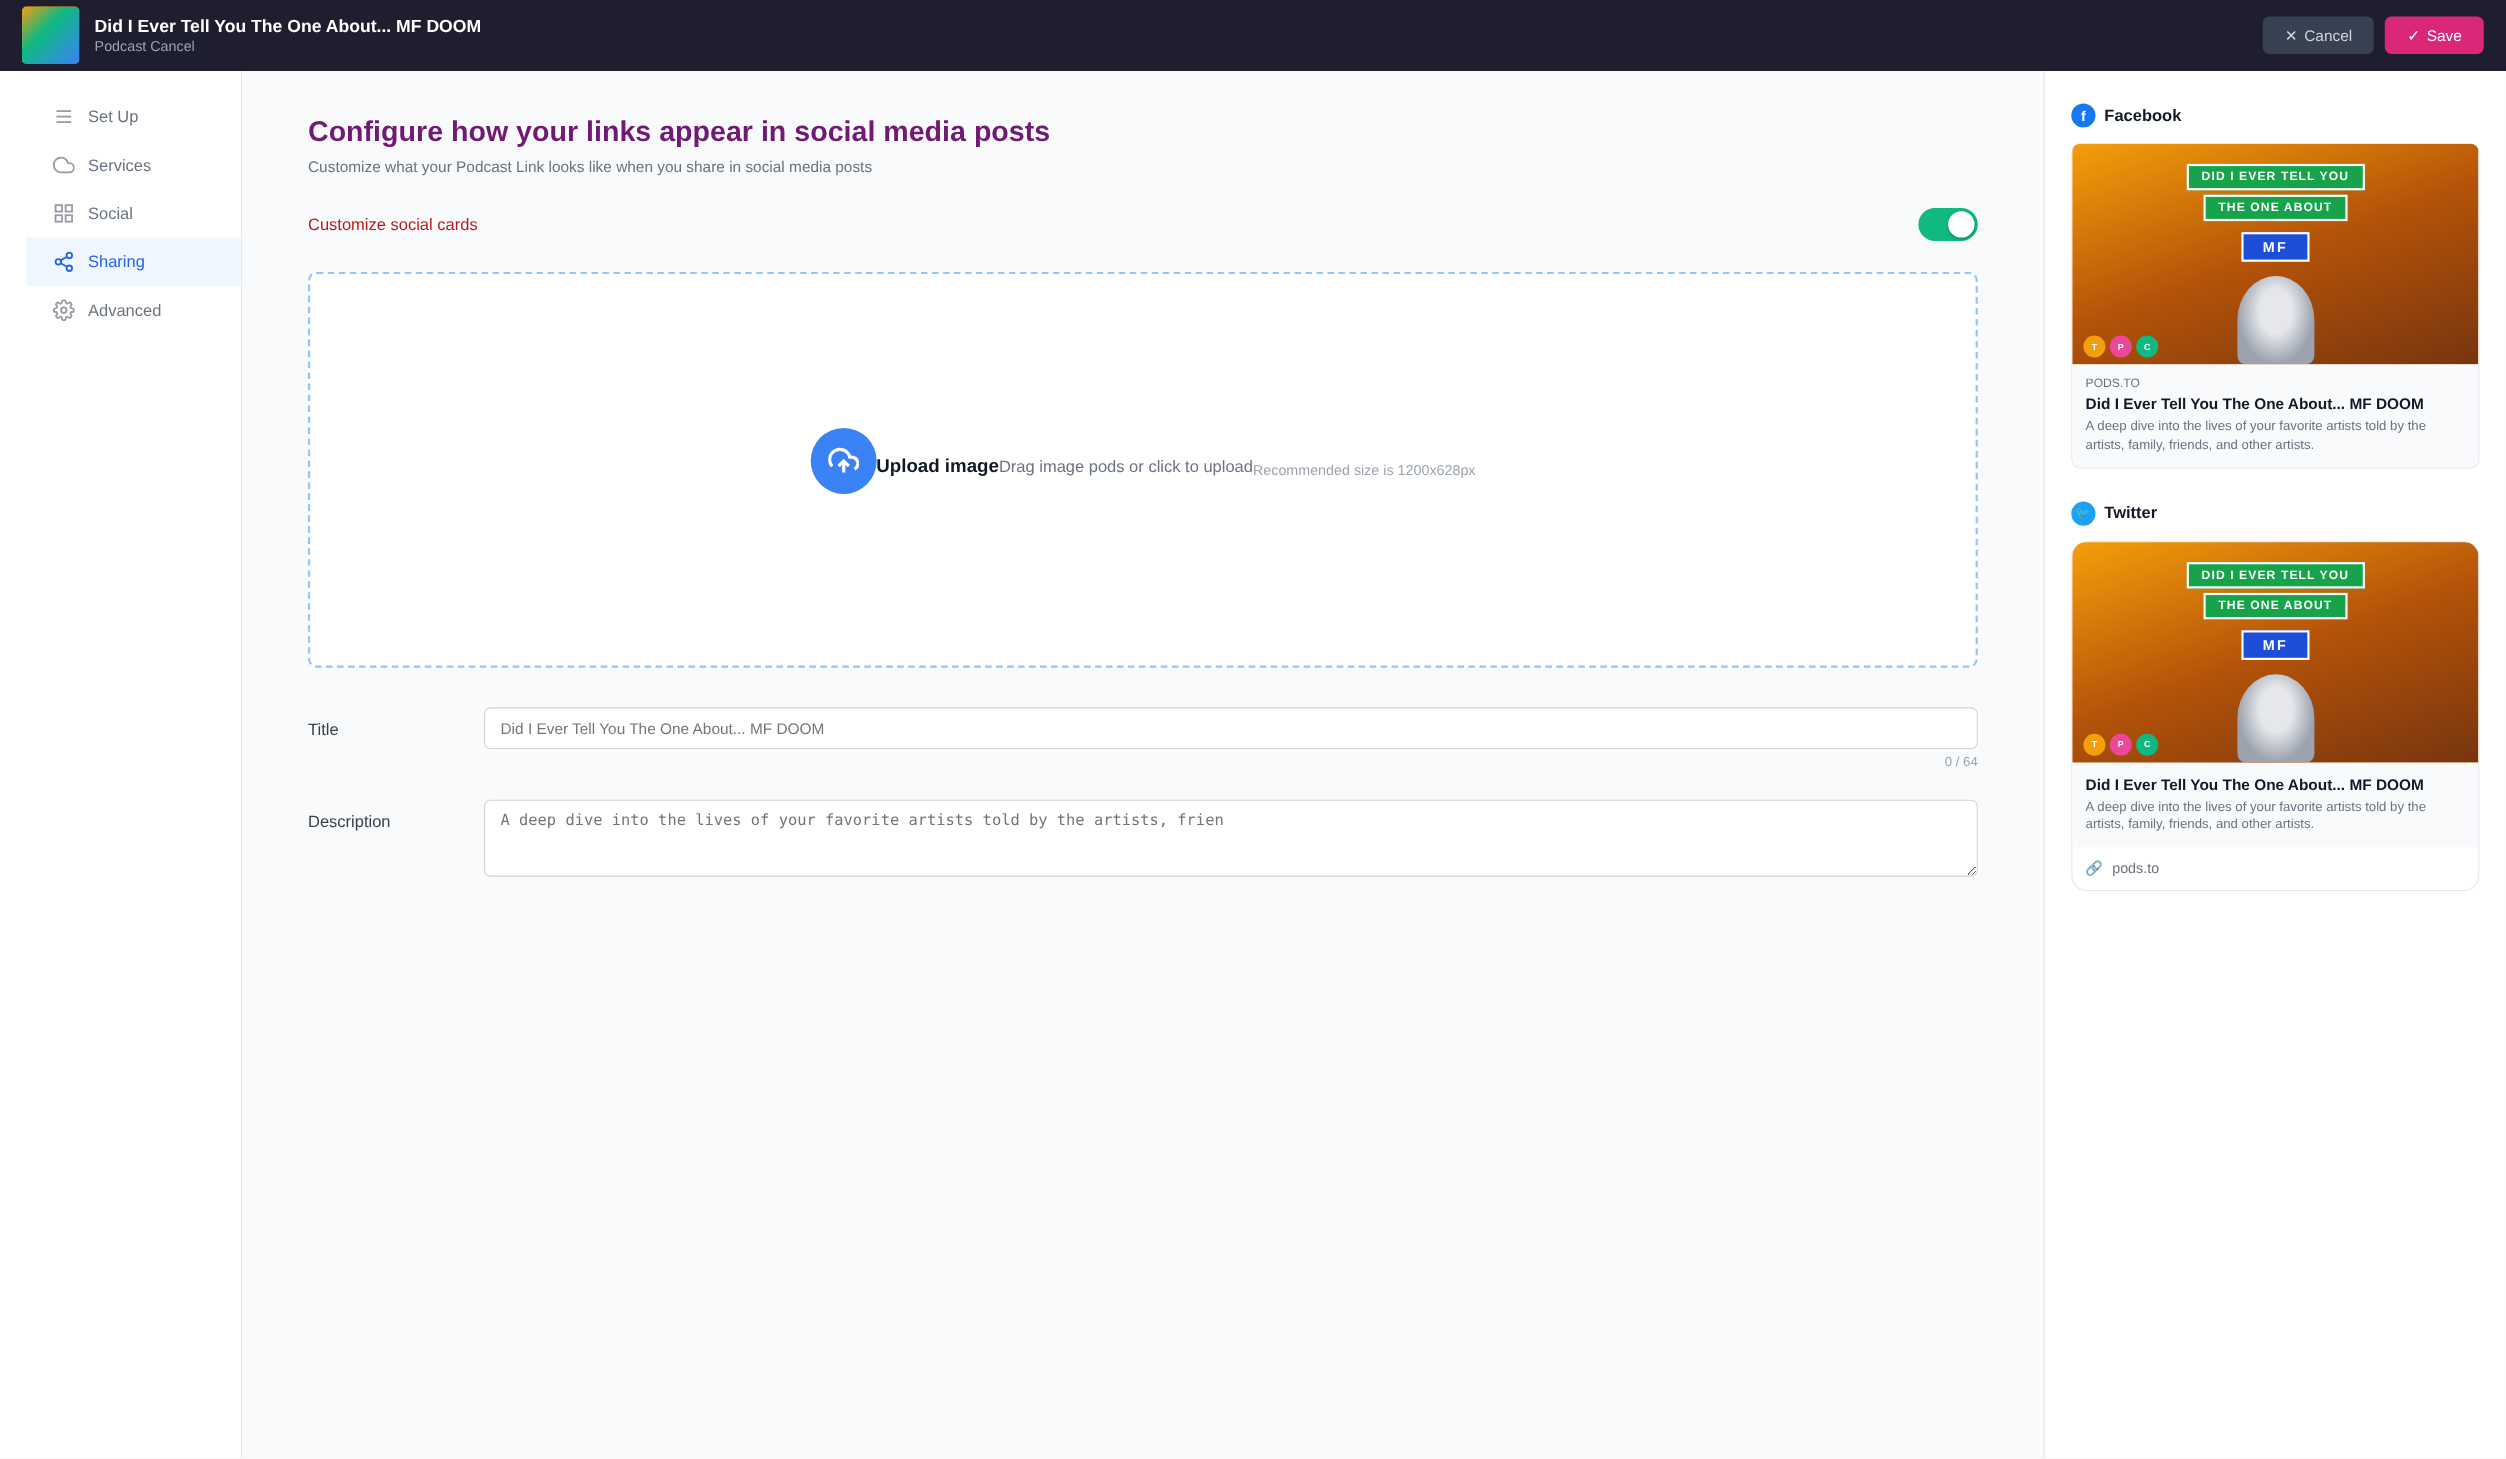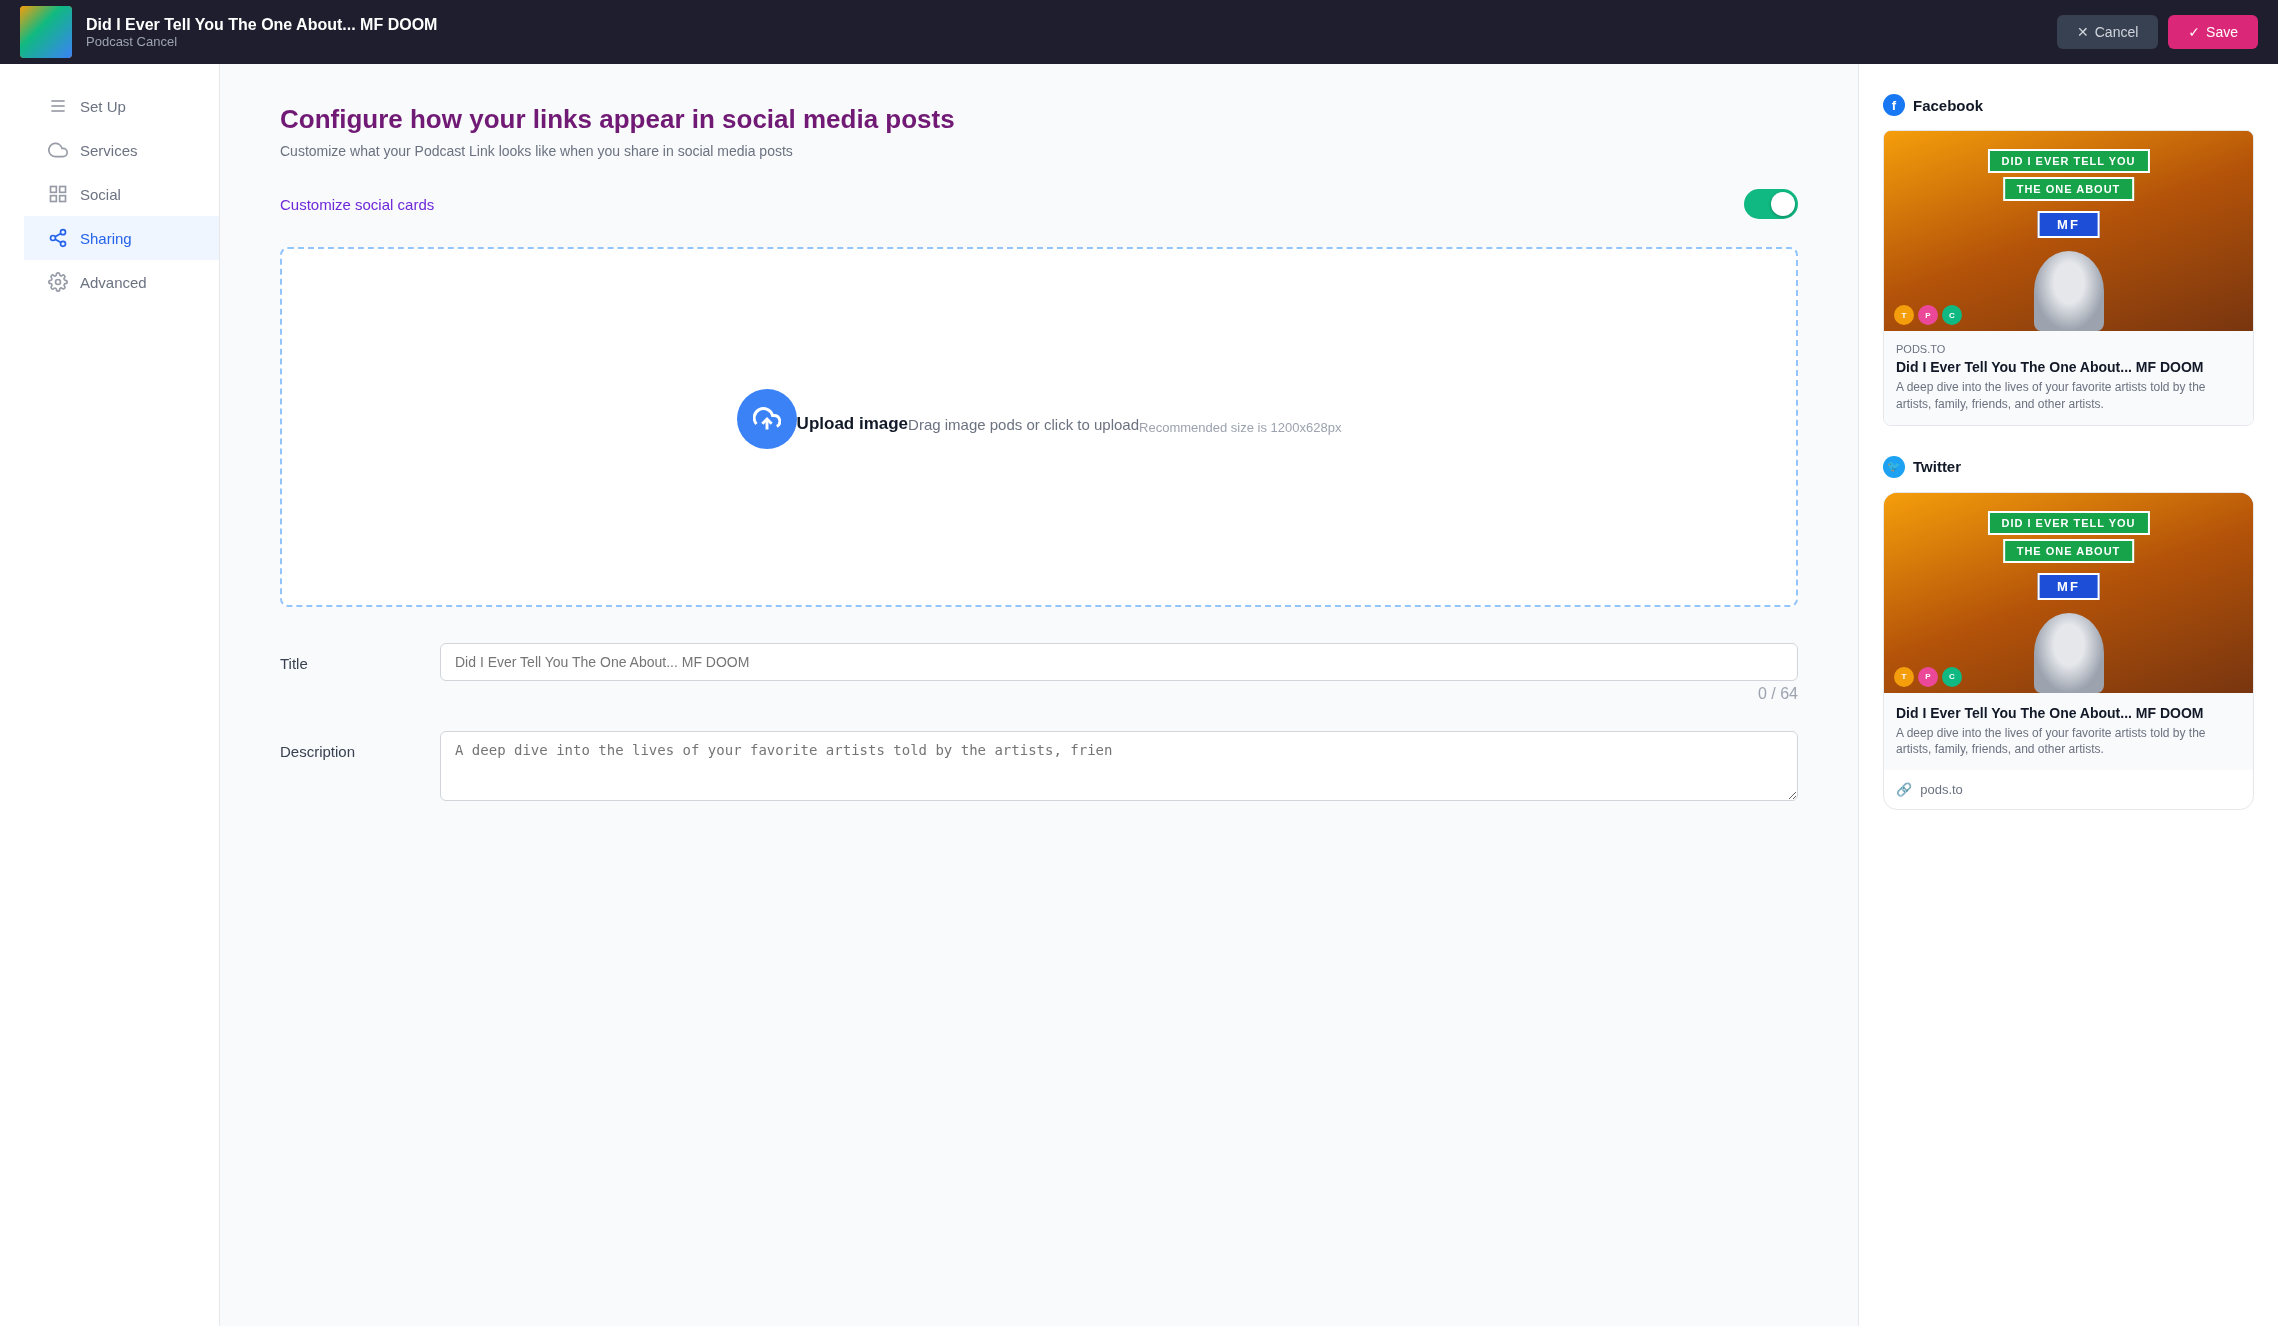--- a/index.html
+++ b/index.html
@@ -66,21 +66,21 @@
     .sidebar-icon { width: 20px; height: 20px; flex-shrink: 0; opacity: 0.7; }
     .sidebar-item.active .sidebar-icon { opacity: 1; }
 
     
     .main { flex: 1; background: #f9fafb; padding: 40px 60px; overflow-y: auto; }
 
     .page-title { font-size: 26px; font-weight: 600; color: #701a75; margin-bottom: 8px; }
     .page-subtitle { font-size: 14px; color: #6b7280; margin-bottom: 30px; }
 
     .form-row { display: flex; align-items: center; justify-content: space-between; margin-bottom: 28px; }
-    .form-label { font-size: 15px; color: #6d28d9; font-weight: 500; }
+    .form-label { font-size: 15px; color: #b91c1c; font-weight: 500; }
 
     
     .toggle {
       width: 54px; height: 30px; background: #10b981; border-radius: 15px;
       position: relative; cursor: pointer; display: inline-block;
     }
     .toggle::after {
       content: ''; position: absolute; top: 3px; right: 3px;
       width: 24px; height: 24px; background: #fff; border-radius: 50%;
       box-shadow: 0 1px 3px rgba(0,0,0,0.3);
@@ -102,21 +102,21 @@
     
     .field-group { margin-bottom: 28px; }
     .field-row { display: flex; align-items: flex-start; gap: 40px; }
     .field-label { width: 120px; font-size: 15px; color: #374151; font-weight: 500; padding-top: 12px; flex-shrink: 0; }
     .field-content { flex: 1; }
     .field-input {
       width: 100%; border: 1px solid #d1d5db; border-radius: 6px;
       padding: 10px 14px; font-size: 14px; color: #9ca3af; background: #fff;
       outline: none;
     }
-    .field-counter { text-align: right; font-size: 16px; color: #9ca3af; margin-top: 4px; }
+    .field-counter { text-align: right; font-size: 12px; color: #9ca3af; margin-top: 4px; }
     textarea.field-input { resize: vertical; min-height: 70px; }
 
     
     .right-panel {
       width: 420px; background: #fff; border-left: 1px solid #e5e7eb;
       padding: 30px 24px; overflow-y: auto; flex-shrink: 0;
     }
 
     .social-section { margin-bottom: 30px; }
     .social-header {

